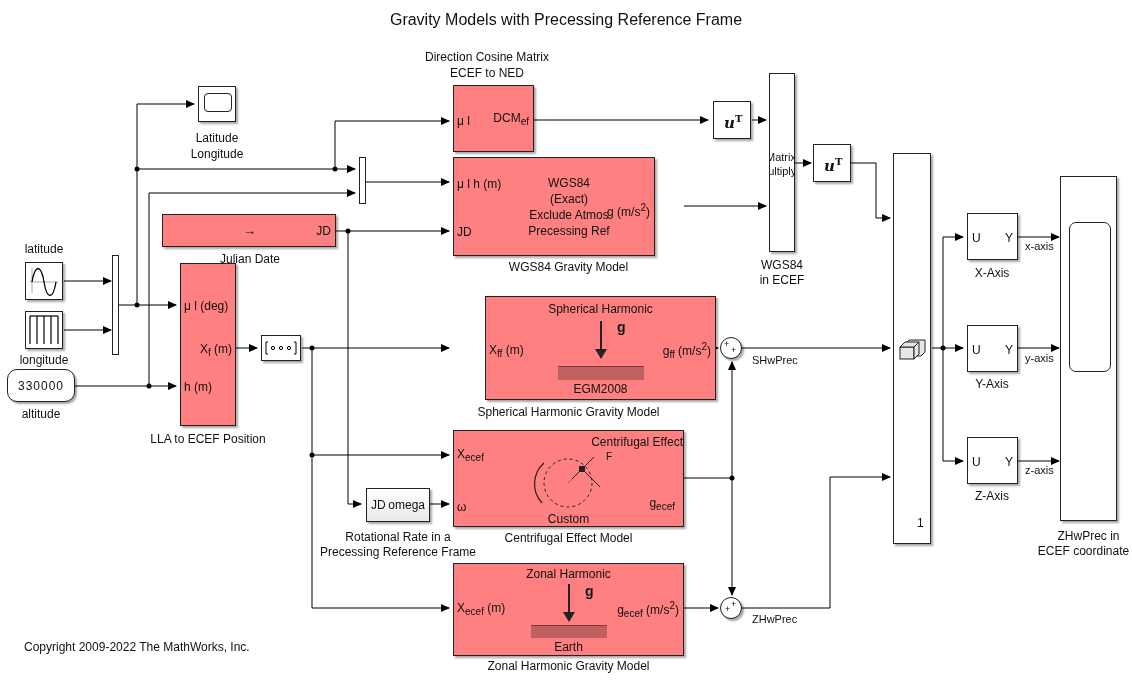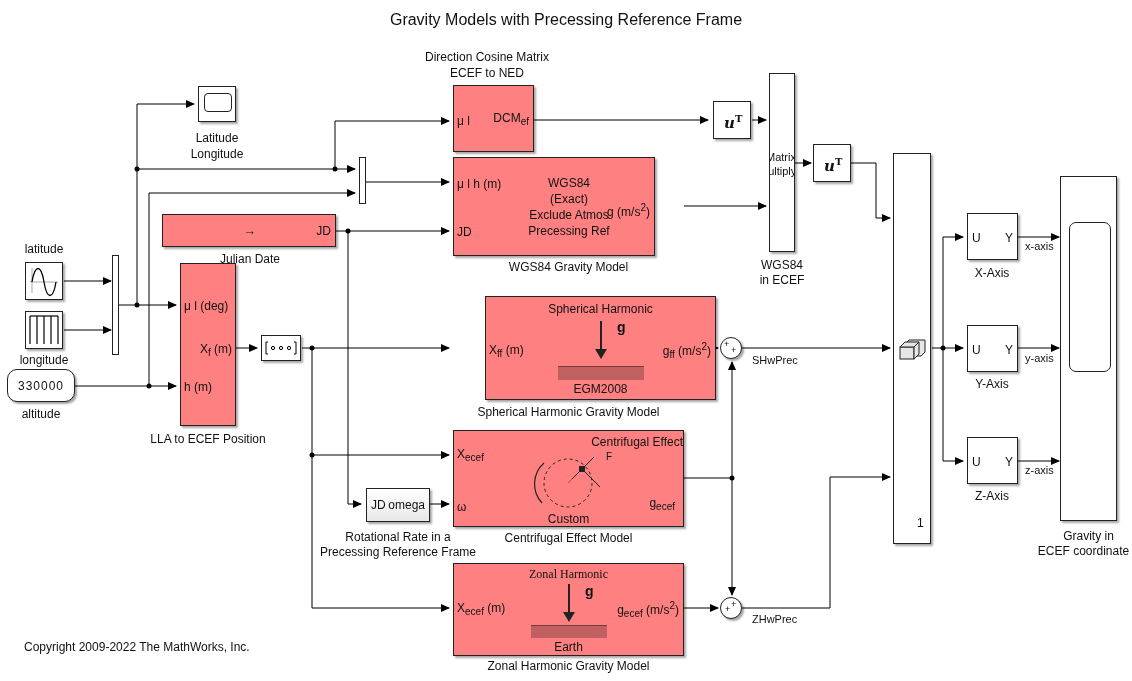--- a/index.html
+++ b/index.html
@@ -225,21 +225,21 @@
 <div class="lbl" style="left:453px;top:531px;width:231px;">Centrifugal Effect Model</div>
 
 <div class="blk" style="left:366px;top:488px;width:64px;height:34px;background:linear-gradient(#ffffff,#e8e8e8);">
   <span class="port" style="left:4px;top:9px;">JD</span>
   <span class="port" style="right:4px;top:9px;">omega</span>
 </div>
 <div class="lbl" style="left:318px;top:530px;width:160px;">Rotational Rate in a</div>
 <div class="lbl" style="left:318px;top:545px;width:160px;">Precessing Reference Frame</div>
 
 <div class="blk red" style="left:453px;top:563px;width:231px;height:93px;">
-  <div class="ctr" style="top:2px;font-family:Liberation Serif, serif;">Zonal Harmonic</div>
+  <div class="ctr" style="top:2px;">Zonal Harmonic</div>
   <svg style="position:absolute;left:100px;top:18px;" width="30" height="42">
       <line x1="15" y1="2" x2="15" y2="32" stroke="#222" stroke-width="2"></line>
       <path d="M9,30 L15,40 L21,30 Z" fill="#222"></path>
     </svg>
   <span class="port" style="left:131px;top:19px;font-weight:bold;font-size:14px;">g</span>
   <div style="position:absolute;left:77px;top:61px;width:76px;height:12px;background:#c06060;border-top:1px solid #7a3a3a;"></div>
   <div class="ctr" style="top:75px;">Earth</div>
   <span class="port" style="left:3px;top:37px;"><span>X</span><sub>ecef</sub><span> (m)</span></span>
   <span class="port" style="right:4px;top:36px;"><span>g</span><sub>ecef</sub><span> (m/s</span><sup>2</sup><span>)</span></span>
 </div>
@@ -285,16 +285,16 @@
 <div class="blk white" style="left:967px;top:437px;width:51px;height:47px;">
   <span class="port" style="left:4px;top:17px;">U</span>
   <span class="port" style="right:4px;top:17px;">Y</span>
 </div>
 <div class="lbl" style="left:962px;top:489px;width:60px;">Z-Axis</div>
 <div class="sig" style="left:1025px;top:464px;">z-axis</div>
 
 <div class="blk white" style="left:1060px;top:176px;width:57px;height:345px;">
   <div style="position:absolute;left:8px;top:45px;width:40px;height:148px;border:1px solid #222;border-radius:7px;"></div>
 </div>
-<div class="lbl" style="left:1045px;top:529px;width:87px;">Gravity in</div>
+<div class="lbl" style="left:1045px;top:529px;width:87px;">ZHwPrec in</div>
 <div class="lbl" style="left:1035px;top:544px;width:97px;">ECEF coordinate</div>
 
 <div class="lbl" style="left:24px;top:640px;text-align:left;">Copyright 2009-2022 The MathWorks, Inc.</div>
 
 </body></html>

